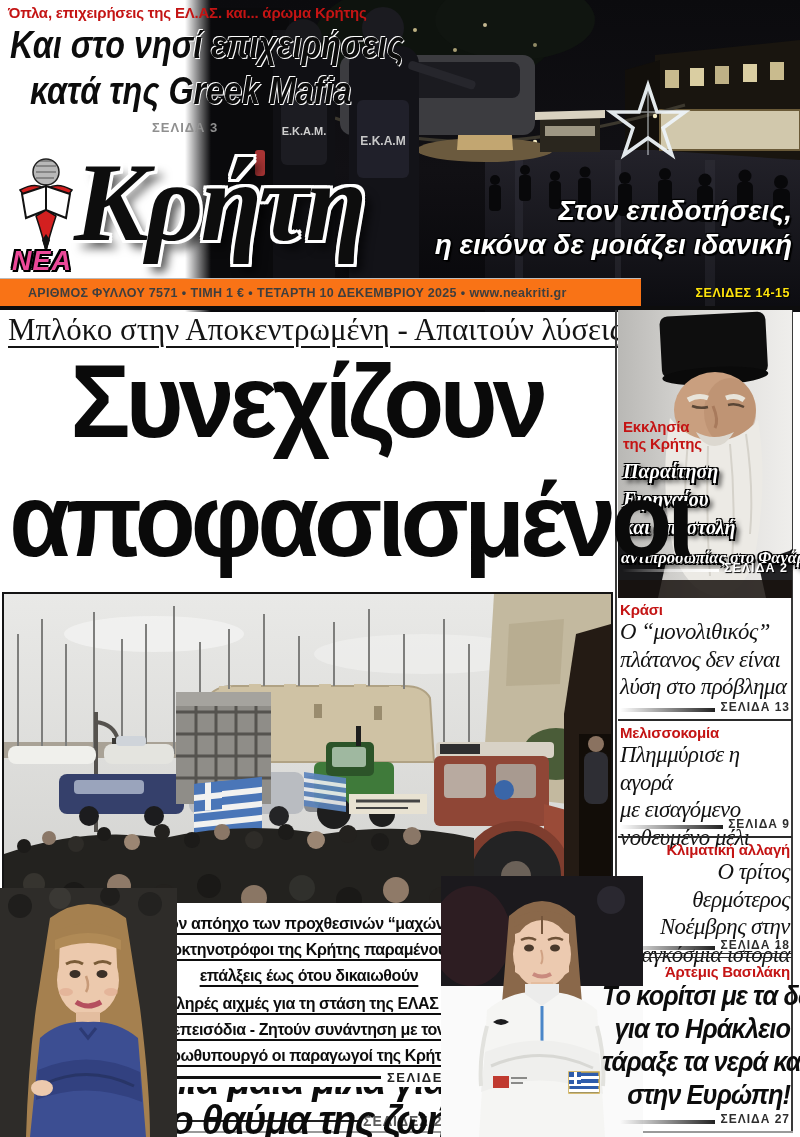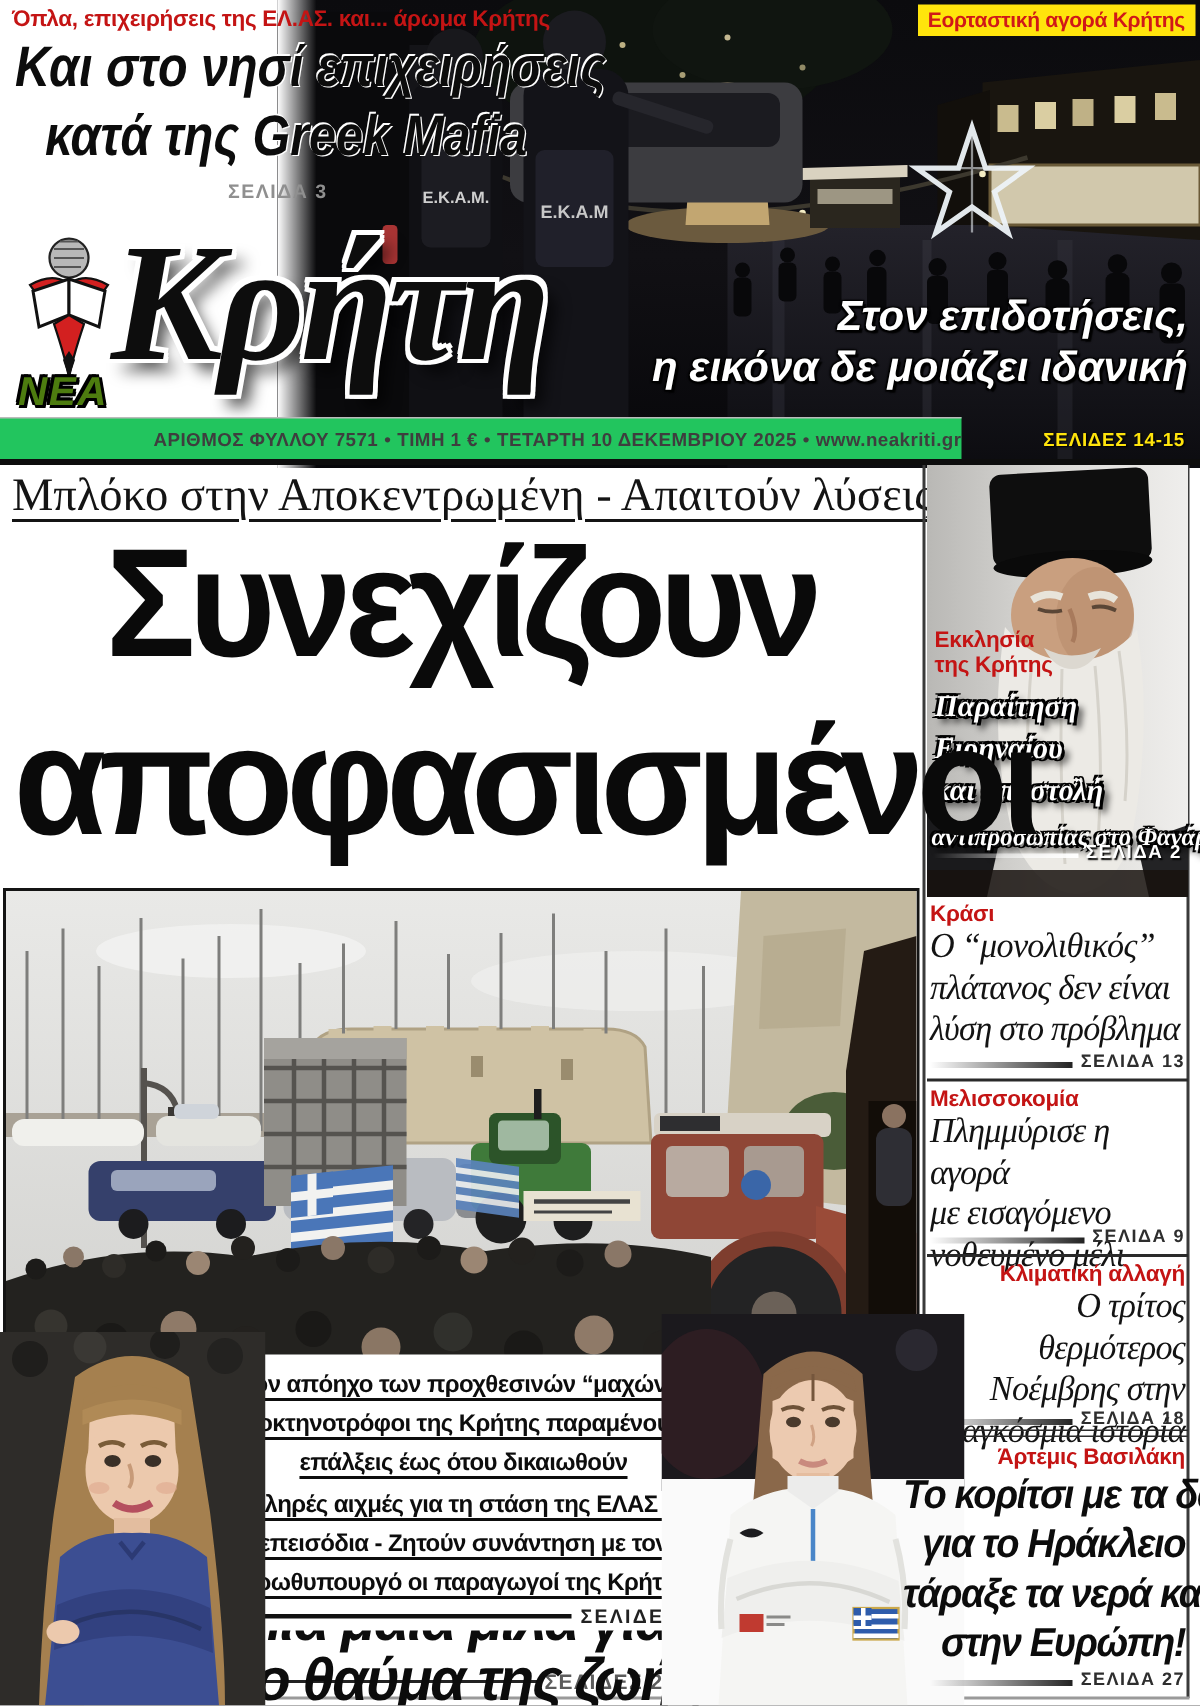--- a/index.html
+++ b/index.html
@@ -18,23 +18,23 @@
               padding:2px 7px 3px;letter-spacing:-0.2px;}
   .tr-head{color:#fff;font-weight:bold;font-style:italic;font-size:28px;line-height:1.2;
            white-space:nowrap;text-shadow:2px 2px 1px #000,-1px -1px 1px #000,1px -1px 1px #000,-1px 1px 1px #000;}
   .tr-pages{color:#ffe40c;font-weight:bold;font-size:12.5px;letter-spacing:.5px;
             text-shadow:1px 1px 1px #000;}
   .brand-kriti{font-family:"Liberation Serif",serif;font-weight:bold;font-style:italic;
                font-size:112px;line-height:1;color:#0d0d0d;white-space:nowrap;letter-spacing:-3px;
                text-shadow:-3px 0 0 #fff,3px 0 0 #fff,0 -3px 0 #fff,0 3px 0 #fff,
                            -3px -3px 0 #fff,3px 3px 0 #fff,-3px 3px 0 #fff,3px -3px 0 #fff,
                            8px 8px 10px rgba(0,0,0,.65);}
-  .brand-nea{font-weight:bold;font-style:italic;font-size:27px;letter-spacing:1px;color:#4d7c0f;
+  .brand-nea{font-weight:bold;font-style:italic;font-size:27px;letter-spacing:1px;color:#ec4899;
              text-shadow:-2px 0 0 #000,2px 0 0 #000,0 -2px 0 #000,0 2px 0 #000,2px 2px 0 #000,-2px -2px 0 #000;}
-  .date-strip{background:#22c55e;height:28px;display:flex;align-items:center;border-top:1px solid #bbb;justify-content:flex-end;}
+  .date-strip{background:#f97316;height:28px;display:flex;align-items:center;border-top:1px solid #bbb;}
   .date-strip span{font-size:12.5px;font-weight:bold;color:#3e3e3e;letter-spacing:.3px;white-space:pre;}
   .dot-red{color:#c42020;font-size:15px;padding:0 4px;}
   .black-rule{background:#0d0d0d;}
 
   
   .overline{font-family:"Liberation Serif",serif;font-size:31px;color:#141414;white-space:nowrap;
             text-decoration:underline;text-decoration-thickness:2px;text-underline-offset:6px;}
   .giant{font-weight:bold;font-size:103px;line-height:1.16;letter-spacing:-5px;color:#0a0a0a;
          text-align:center;transform:scaleX(.97);transform-origin:50% 0;}
   .bullet-box{background:#fff;padding:8px 8px 2px;}
@@ -184,21 +184,20 @@
       </g>
       <rect x="0" y="0" width="26" height="312" fill="url(#fadeL)"></rect>
     </svg>
   </div>
 
   <div class="abs kicker-red" style="left:8px;top:4px;">Όπλα, επιχειρήσεις της ΕΛ.ΑΣ. και... άρωμα Κρήτης</div>
   <div class="abs tl-head" style="left:10px;top:26px;">Και στο νησί επιχειρήσεις</div>
   <div class="abs tl-head" style="left:30px;top:72px;">κατά της Greek Mafia</div>
   <div class="abs page-ref-gray" style="left:152px;top:120px;">ΣΕΛΙΔΑ 3</div>
 
-  <div class="abs tag-yellow" style="right:3px;top:3px;">Εορταστική αγορά Κρήτης</div>
   <div class="abs tr-head" style="right:8px;top:194px;">Στον επιδοτήσεις,</div>
   <div class="abs tr-head" style="right:8px;top:228px;">η εικόνα δε μοιάζει ιδανική</div>
   <div class="abs tr-pages" style="right:10px;top:286px;">ΣΕΛΙΔΕΣ 14-15</div>
 
   <div class="abs" style="left:6px;top:156px;width:80px;height:130px;">
     <svg width="80" height="130" viewBox="0 0 80 130">
       <circle cx="40" cy="16" r="13" fill="#b8b8b8" stroke="#222" stroke-width="1.5"></circle>
       <path d="M30 10 h20 M30 16 h20 M30 22 h18 M34 5 h12" stroke="#555" stroke-width="1.2"></path>
       <path d="M14,34 Q28,26 38,32 L34,52 Q20,44 14,34 Z" fill="#d32020" stroke="#111" stroke-width="1.5"></path>
       <path d="M66,34 Q52,26 42,32 L46,52 Q60,44 66,34 Z" fill="#d32020" stroke="#111" stroke-width="1.5"></path>

